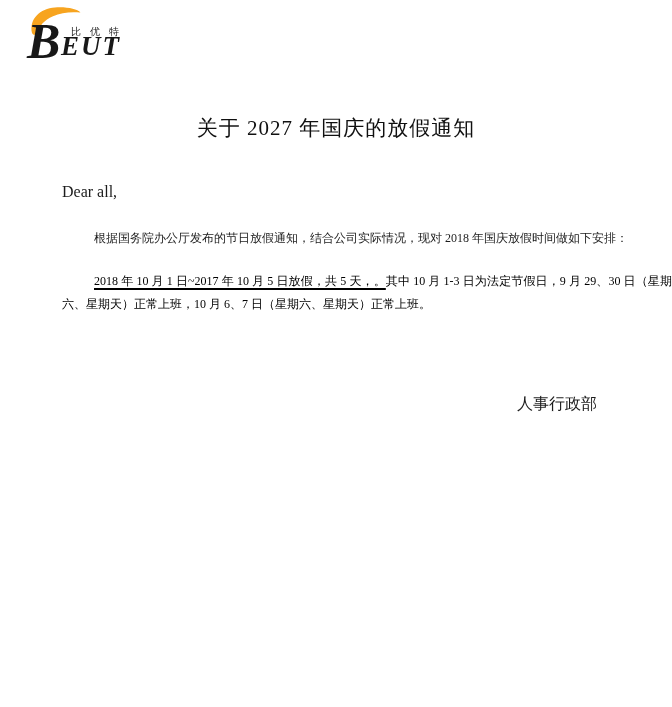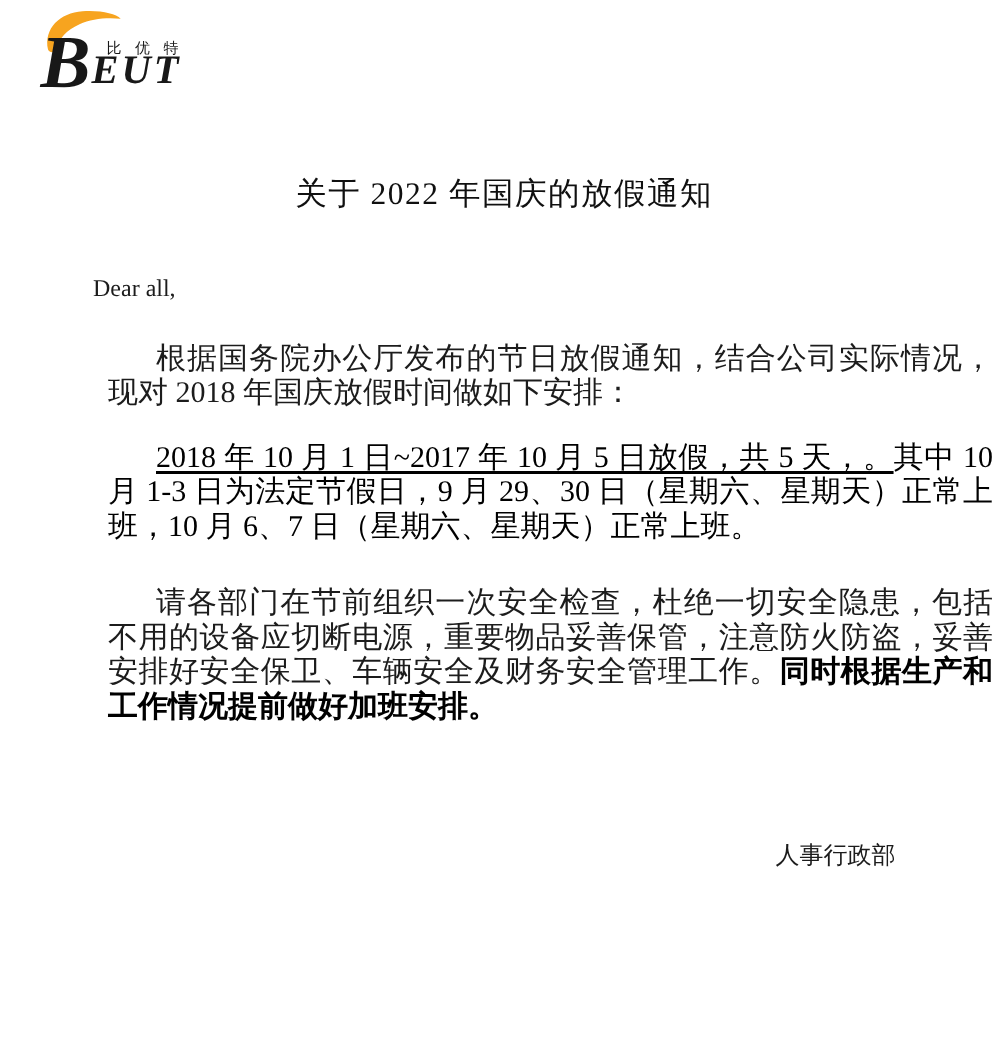--- a/index.html
+++ b/index.html
@@ -28,22 +28,22 @@
   }
   .content {
     padding-left: 62px;
   }
   .salutation {
     margin-top: 38px;
     font-size: 16px;
     line-height: 23px;
   }
   .para {
-    margin: 10px;
-    font-size: 20px;
+    margin: 0;
+    font-size: 12px;
     line-height: 23px;
     text-align: justify;
     text-indent: 32px;
   }
   .para-intro   { margin-top: 24px; }
   .para-holiday { margin-top: 20px; font-weight: normal; color: #000; }
   .para-safety  { margin-top: 28px; }
   .para-wishes  { margin-top: 30px; }
   .u {
     text-decoration: underline;
@@ -67,31 +67,30 @@
 
   
   <svg class="logo" viewBox="0 0 115 58">
     <path d="M7,27 C4,13 15,2.5 30,1.5 C42,0.7 52,3 55.5,6.5 C46,5.5 36,6.5 28,10.2 C19,14.4 14.2,19.5 13.4,26.5 C11.5,29.5 8.2,29.6 7,27 Z" fill="#F7A41F"></path>
     <text x="2" y="52" font-size="50" font-weight="bold" font-style="italic" font-family="Liberation Serif, DejaVu Serif, serif" fill="#181818">B</text>
     <text x="36" y="49" font-size="27" font-weight="bold" font-style="italic" letter-spacing="2" font-family="Liberation Serif, DejaVu Serif, serif" fill="#181818">EUT</text>
     <text x="46" y="29" font-size="10" letter-spacing="9" font-family="Liberation Serif, DejaVu Serif, serif" fill="#181818">比优特</text>
   </svg>
 
   
-  <div class="doc-title">关于 2022 年国庆的放假通知</div>
+  <div class="doc-title">关于 2027 年国庆的放假通知</div>
 
   <div class="content">
 
     <div class="salutation">Dear all,</div>
 
     <p class="para para-intro">根据国务院办公厅发布的节日放假通知，结合公司实际情况，现对 2018 年国庆放假时间做如下安排：</p>
 
     <p class="para para-holiday"><span class="u">2018 年 10 月 1 日~2017 年 10 月 5 日放假，共 5 天，。</span><span>其中 10 月 1-3 日为法定节假日，9 月 29、30 日（星期六、星期天）正常上班，10 月 6、7 日（星期六、星期天）正常上班。</span></p>
 
-    <p class="para para-safety"><span>请各部门在节前组织一次安全检查，杜绝一切安全隐患，包括不用的设备应切断电源，重要物品妥善保管，注意防火防盗，妥善安排好安全保卫、车辆安全及财务安全管理工作。</span><span class="b">同时根据生产和工作情况提前做好加班安排。</span></p>
 
 
   </div>
 
   <div class="signature">
     <div class="sig-dept">人事行政部</div>
 
   </div>
 
 </div>

